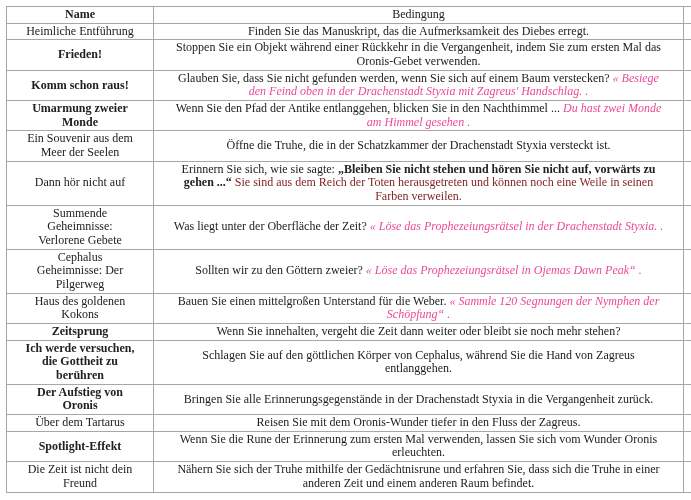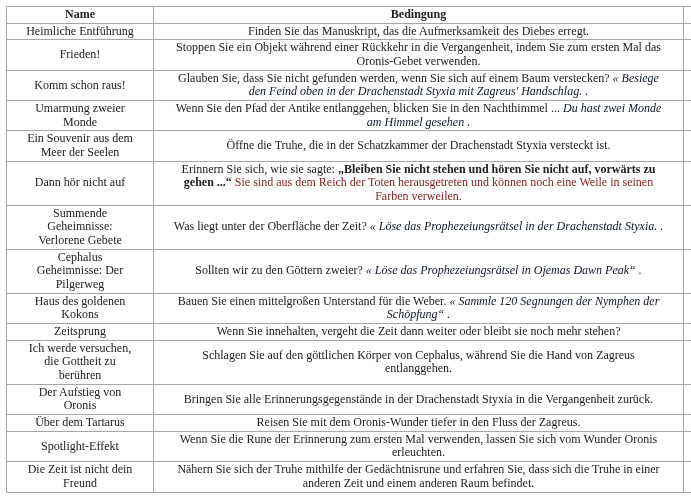--- a/index.html
+++ b/index.html
@@ -27,25 +27,25 @@
     border: 1px solid #a7a7a7;
     text-align: center;
     vertical-align: middle;
     padding: 1px 17px;
     word-wrap: break-word;
   }
   table.ach-table {
     border: 1px solid #8f8f8f;
   }
   th.col-name   { width: 112px; font-weight: bold; }
-  th.col-cond   { width: 495px; font-weight: bold; }
+  th.col-cond   { width: 495px; font-weight: normal; }
   th.col-reward { width: 64px;  font-weight: bold; }
   td.name-cell  { }
-  td.name-cell.bold { font-weight: normal; }
-  .flavor { color: #0f172a; font-style: italic; }
+  td.name-cell.bold { font-weight: bold; }
+  .flavor { color: #ec4899; font-style: italic; }
   .grayer { color: #7f1d1d; }
   .boldseg { font-weight: bold; }
 </style>
 </head>
 <body>
 
 <div class="page">
   <table class="ach-table">
     <thead>
       <tr>

